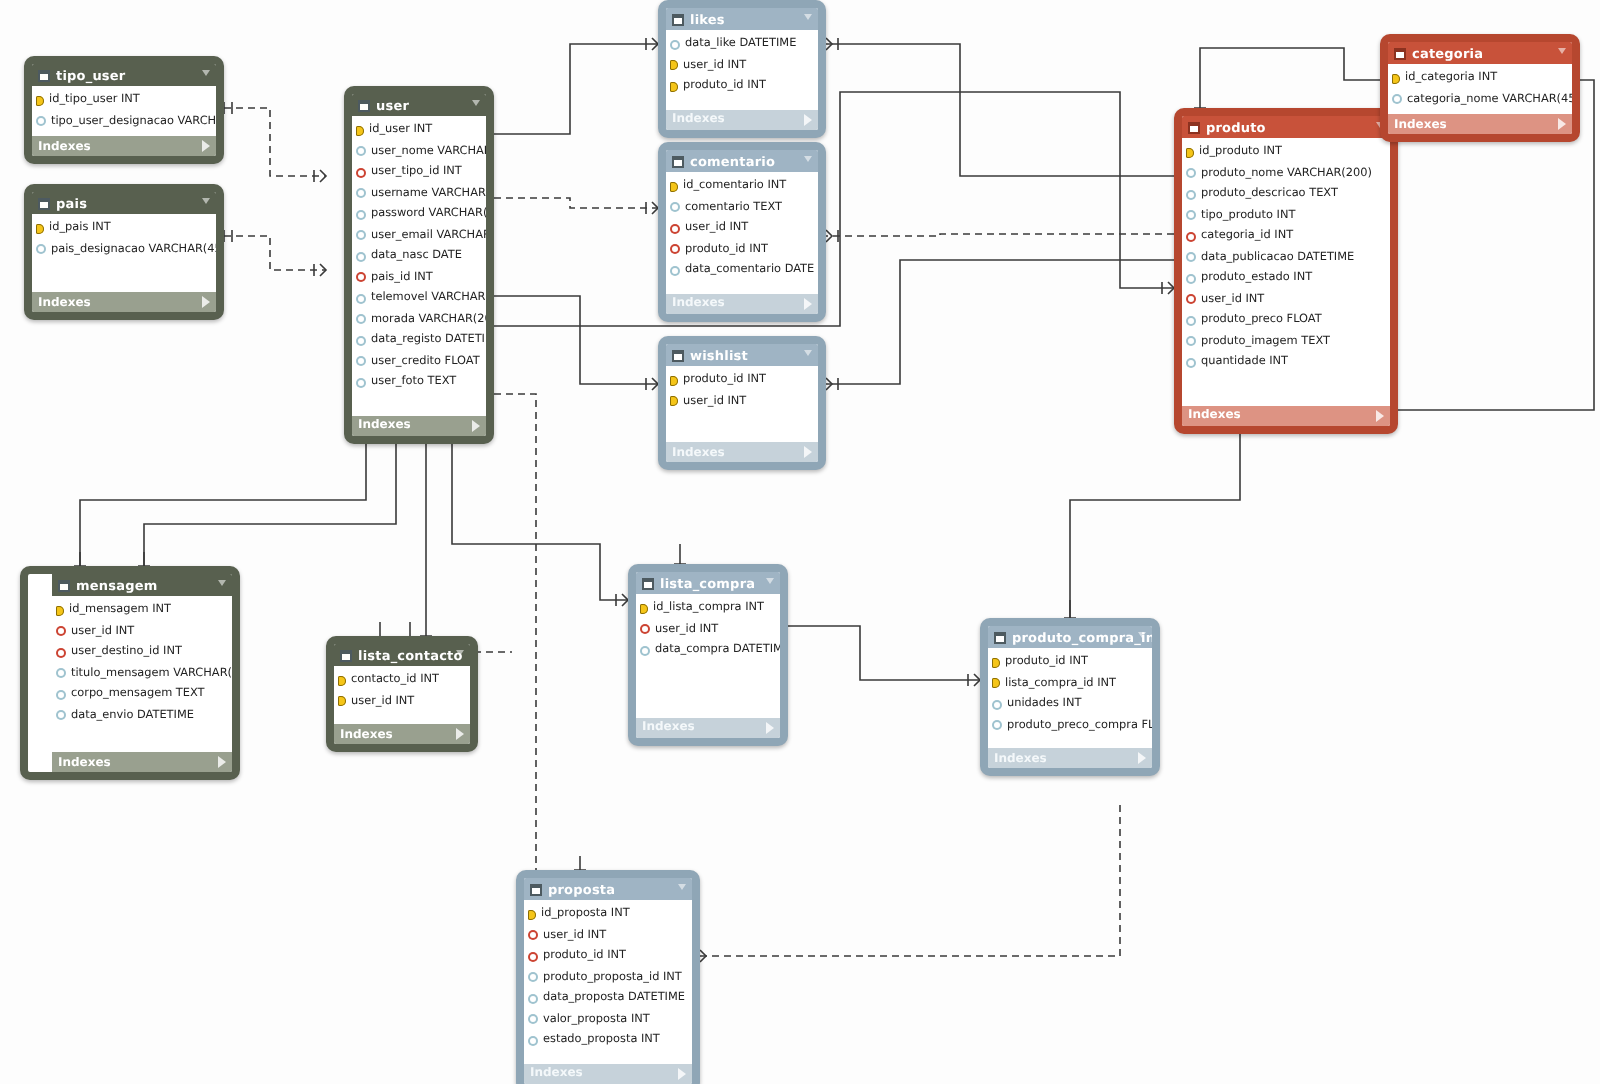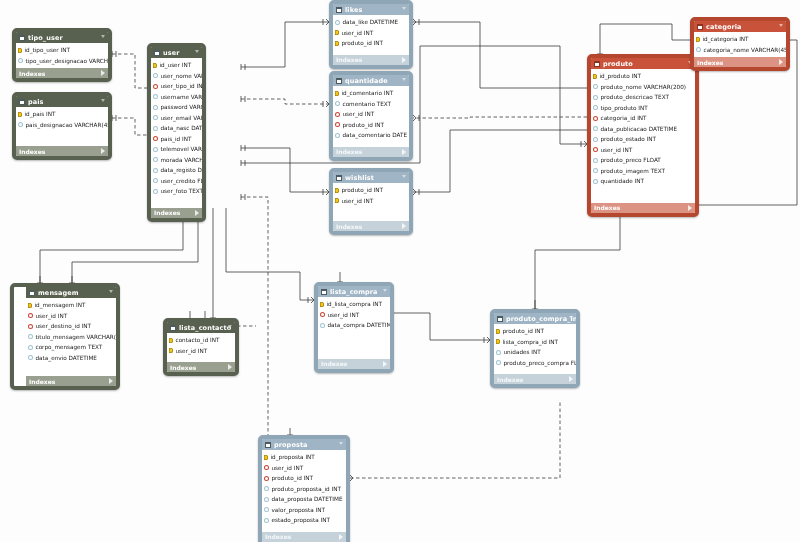--- a/index.html
+++ b/index.html
@@ -234,21 +234,21 @@
           <span class="ico plain"></span>
           <span>pais_designacao VARCHAR(45)</span>
         </div>
         <div class="spacer" style="height: 14px;"></div>
       </div>
       <div class="idx">
         <span>Indexes</span>
         <span class="tri"></span>
       </div>
     </div>
-    <div class="table theme-olive" style="left: 147px; top: 43px; width: 59px; text-align: right;">
+    <div class="table theme-olive" style="left: 172px; top: 43px; width: 75px; text-align: right;">
       <div class="hdr">
         <span class="tblico"></span>
         <span>user</span>
         <span class="caret"></span>
       </div>
       <div class="cols">
         <div class="col">
           <span class="ico pk"></span>
           <span>id_user INT</span>
         </div>
@@ -329,21 +329,21 @@
         <div class="spacer" style="height: 4px;"></div>
       </div>
       <div class="idx">
         <span>Indexes</span>
         <span class="tri"></span>
       </div>
     </div>
     <div class="table theme-blue" style="left: 329px; top: 71px; width: 84px;">
       <div class="hdr">
         <span class="tblico"></span>
-        <span>quantidade</span>
+        <span>comentario</span>
         <span class="caret"></span>
       </div>
       <div class="cols">
         <div class="col">
           <span class="ico pk"></span>
           <span>id_comentario INT</span>
         </div>
         <div class="col">
           <span class="ico plain"></span>
           <span>comentario TEXT</span>

